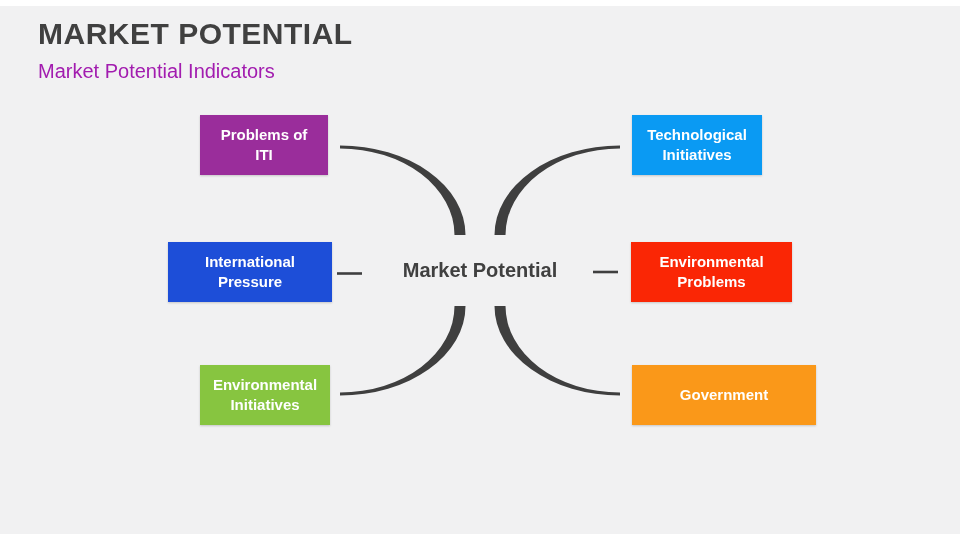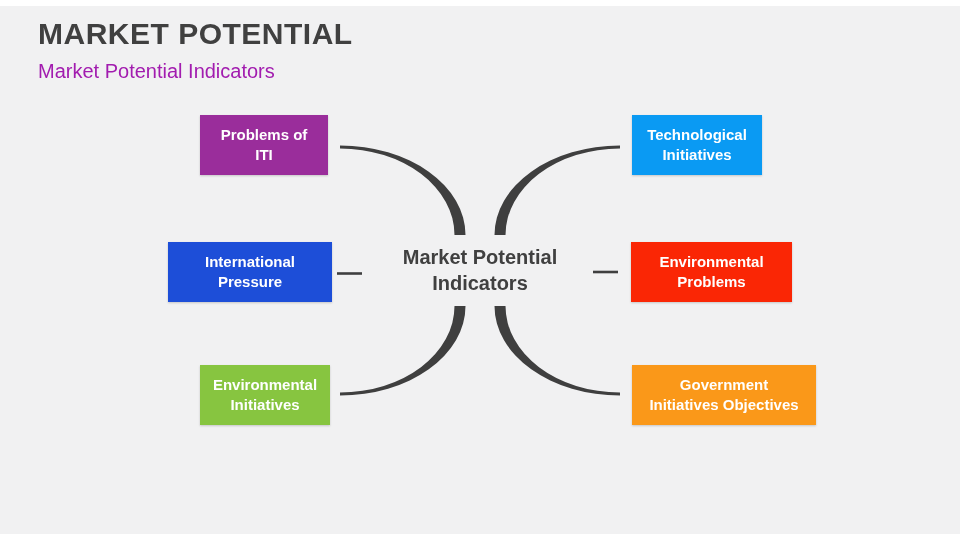--- a/index.html
+++ b/index.html
@@ -96,19 +96,17 @@
   <span>Problems</span>
 </div>
 
 <div class="node" id="node-envlegislation" style="background: rgb(135, 197, 64);">
   <span>Environmental</span>
   <span>Initiatives</span>
 </div>
 
 <div class="node" id="node-gov" style="background: rgb(250, 152, 25);">
   <span>Government</span>
-  <span>Initiatives Objectives</span>
 </div>
 
 <div class="center-label">
   <span>Market Potential</span>
-  <span>Indicators</span>
 </div>
 
 </body></html>

